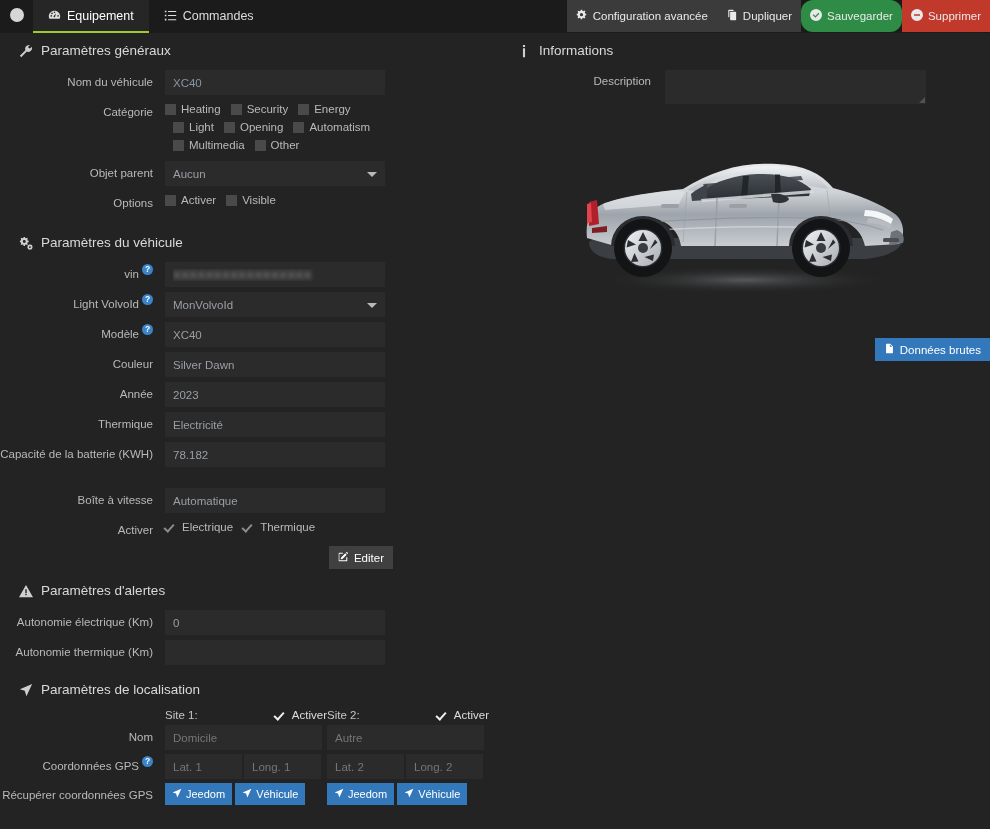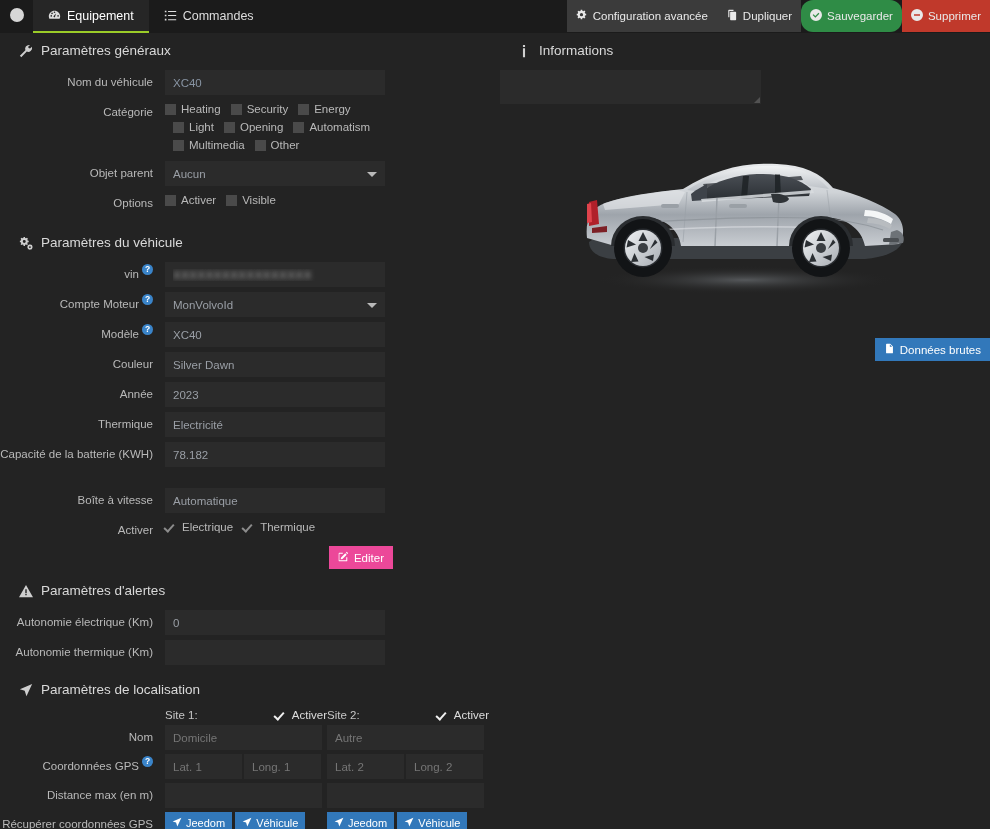--- a/index.html
+++ b/index.html
@@ -197,21 +197,21 @@
   .btn {
     display: inline-flex; align-items: center; gap: 5px;
     font-size: 11.5px;
     color: #fff;
     padding: 5px 9px;
     cursor: pointer;
     border: none;
     font-family: "Liberation Sans", sans-serif;
   }
   .btn svg { width: 11px; height: 11px; fill: #fff; flex: none; }
-  .btn.red  { background: #ec4899; }
+  .btn.red  { background: #404040; }
   .btn.blue { background: #3278ba; }
 
   .edit-wrap { width: 228px; display: flex; justify-content: flex-end; margin-top: 7px; }
 
   
   .desc-row { display: flex; margin-left: 0; }
   .desc-label {
     width: 165px; text-align: right; padding-right: 14px;
     font-size: 11.5px; color: #b9b9b9; padding-top: 5px;
   }
@@ -442,21 +442,21 @@
         <span class="txt">vin</span>
         <span class="help">?</span>
       </div>
       <div class="fctl">
         <input class="inp blurred" readonly="" value="XXXXXXXXXXXXXXXXX" style="">
       </div>
     </div>
 
     <div class="frow">
       <div class="flabel">
-        <span class="txt">Compte Moteur</span>
+        <span class="txt">Light VolvoId</span>
         <span class="help">?</span>
       </div>
       <div class="fctl">
         <div class="sel">
           <span>MonVolvoId</span>
           <span class="caret"></span>
         </div>
       </div>
     </div>
 
@@ -618,31 +618,20 @@
         <div class="loc-cell">
           <input class="li half" placeholder="Lat. 1" style="">
           <input class="li half" placeholder="Long. 1" style="">
         </div>
         <div class="loc-cell">
           <input class="li half" placeholder="Lat. 2" style="">
           <input class="li half" placeholder="Long. 2" style="">
         </div>
       </div>
 
-      <div class="loc-row">
-        <div class="loc-lbl">
-          <span class="txt">Distance max (en m)</span>
-        </div>
-        <div class="loc-cell">
-          <input class="li full" value="" style="">
-        </div>
-        <div class="loc-cell">
-          <input class="li full" value="" style="">
-        </div>
-      </div>
 
       <div class="loc-row">
         <div class="loc-lbl" style="text-align:right">
           <span class="txt">Récupérer coordonnées GPS</span>
         </div>
         <div class="loc-cell">
           <div class="loc-btns">
             <button class="btn-sm">
               <span>
                 <svg viewBox="0 0 16 16">
@@ -689,20 +678,21 @@
     <div class="section-title">
       <span class="sic">
         <svg viewBox="0 0 16 16">
             <path d="M6.8 1h2.4v2.4H6.8V1zm0 3.8h2.4V15H6.8V4.8z"></path>
           </svg>
       </span>
       <span>Informations</span>
     </div>
 
     <div class="desc-row">
+      <div class="desc-label">Description</div>
       <div class="desc-box"></div>
     </div>
 
     <div class="car-wrap">
       <svg class="car-img" viewBox="0 0 360 160">
         <defs>
           <linearGradient id="body" x1="0" y1="0" x2="0" y2="1">
             <stop offset="0" stop-color="#e8eaec"></stop>
             <stop offset="0.35" stop-color="#cfd3d7"></stop>
             <stop offset="0.62" stop-color="#9ea4ab"></stop>

